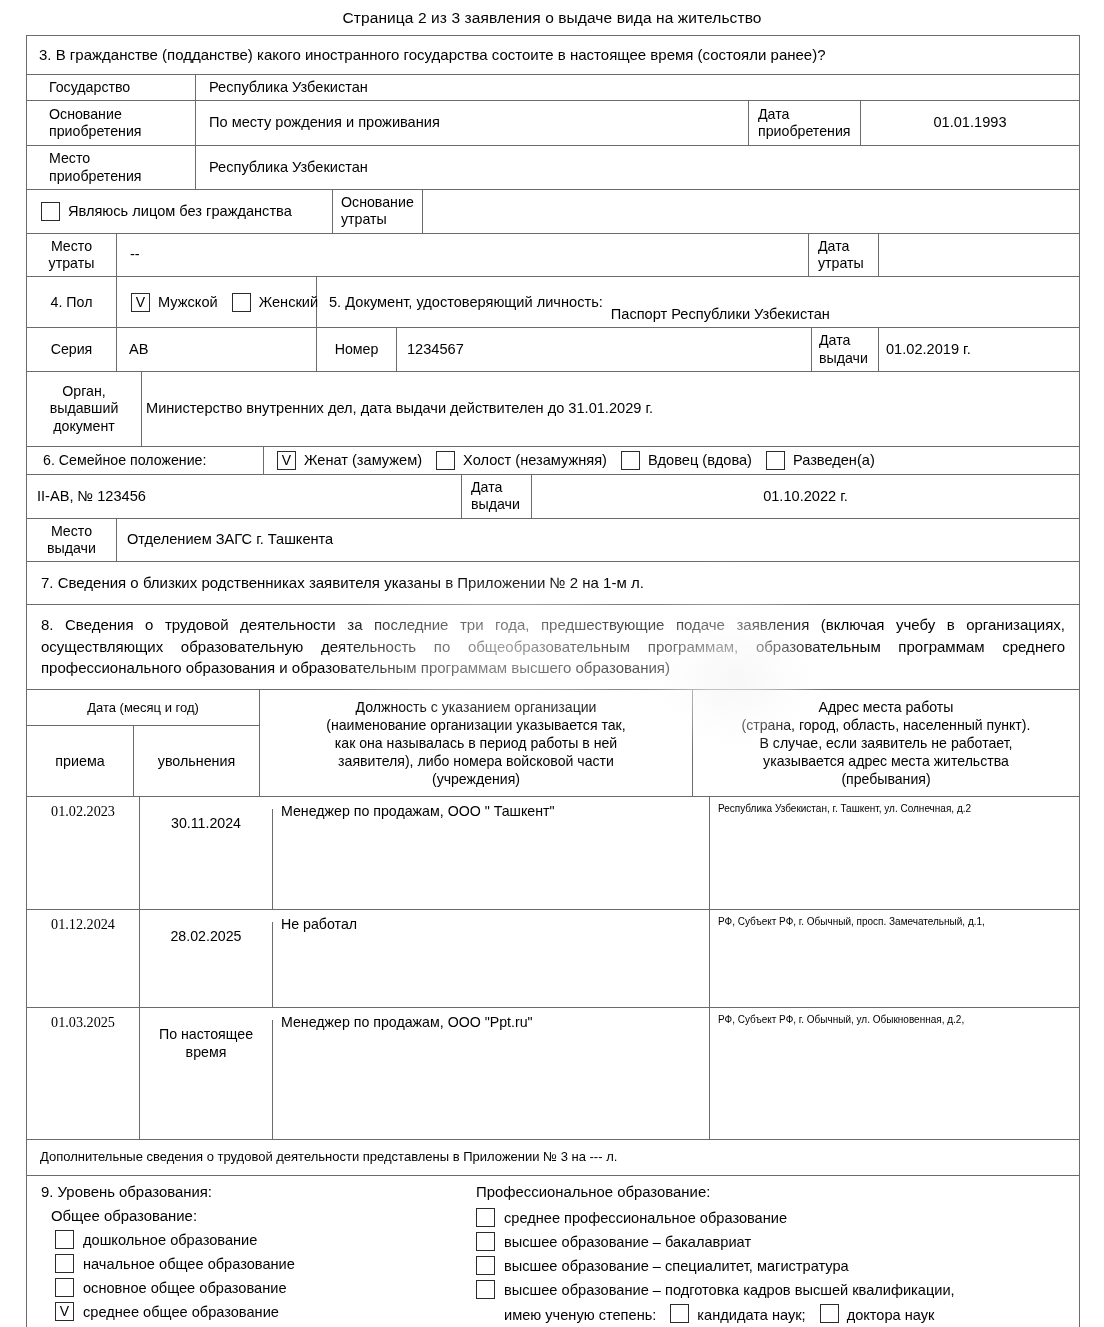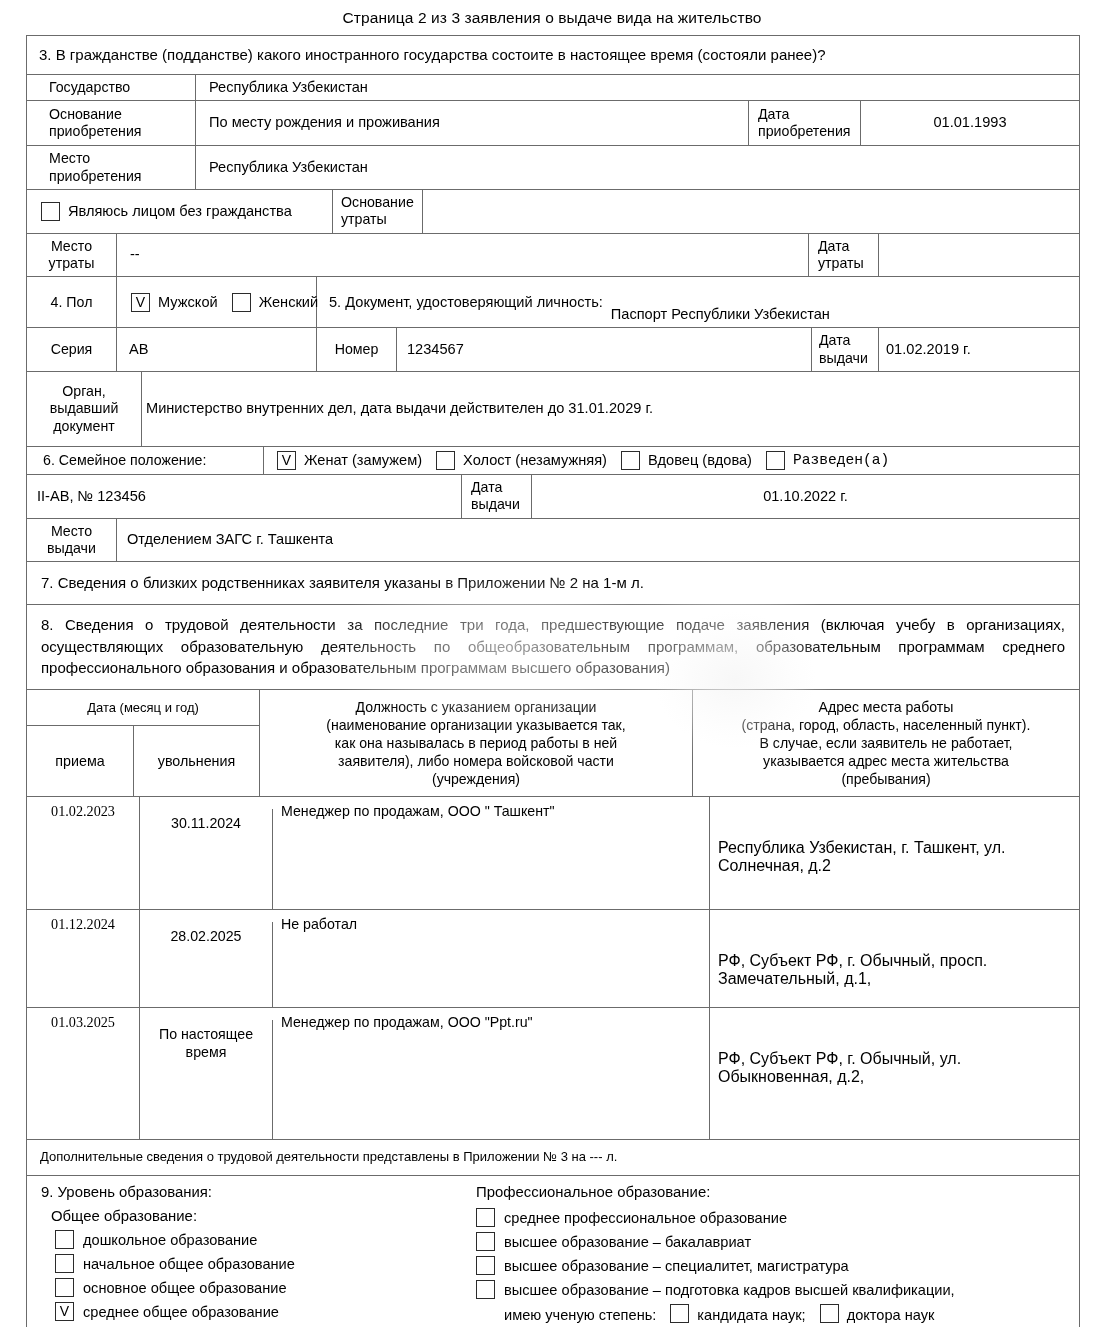--- a/index.html
+++ b/index.html
@@ -177,23 +177,22 @@
   }
   .emp-row .c-pos {
     flex: 0 0 420px;
     width: 420px;
     border-right: 1.1px solid #6b6b6b;
     font-size: 14.2px;
     padding: 6px 8px;
   }
   .emp-row .c-addr {
     flex: 1 1 auto;
-    font-size: 16px;
+    font-size: 10px;
     padding: 6px 8px;
-    margin-top: 36px;
   }
 
   .edu-row { display: flex; border-bottom: 1.1px solid #6b6b6b; }
   .edu-left { flex: 0 0 425px; width: 425px; padding: 8px 0 10px 14px; }
   .edu-right { flex: 1 1 auto; padding: 8px 0 10px 0; }
   .edu-title { font-size: 14.9px; margin-bottom: 8px; }
   .edu-sub { font-size: 14.9px; margin: 0 0 6px 10px; }
   .edu-line {
     display: flex; align-items: center;
     font-size: 14.6px; margin: 0 0 5px 14px;
@@ -350,21 +349,21 @@
           <span>Женат (замужем)</span>
         </span>
         <span class="cb-item">
           <span class="cb"></span>
           <span>Холост (незамужняя)</span>
         </span>
         <span class="cb-item">
           <span class="cb"></span>
           <span>Вдовец (вдова)</span>
         </span>
-        <span class="cb-item" style="margin-right:0;font-family:Liberation Mono, monospace;">
+        <span class="cb-item" style="margin-right:0;">
           <span class="cb"></span>
           <span>Разведен(а)</span>
         </span>
       </div>
     </div>
 
     <div class="row">
       <div class="cell" style="flex:0 0 435px;width:435px;padding-left:10px;">II-AB, № 123456</div>
       <div class="cell lbl" style="flex:0 0 70px;width:70px;padding-left:9px;">
         <div class="two-line">

